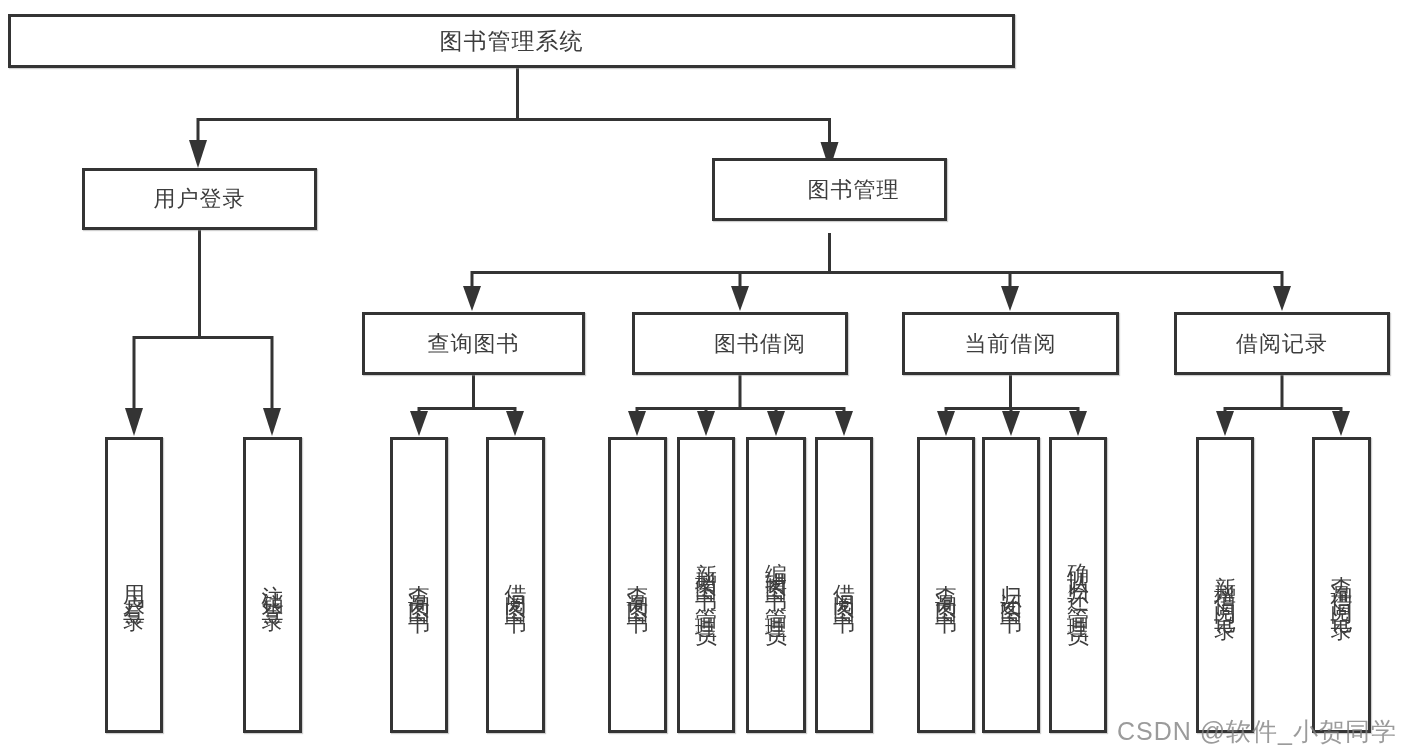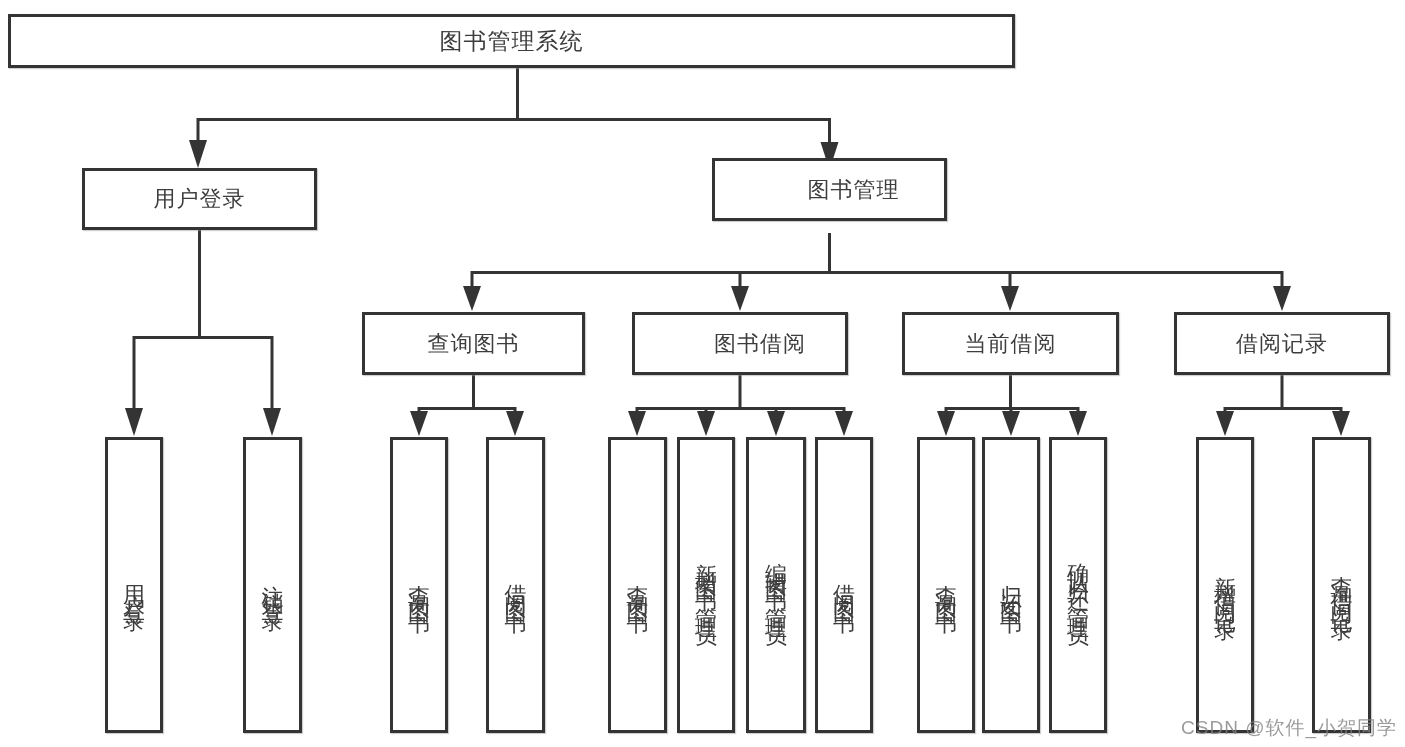--- a/index.html
+++ b/index.html
@@ -28,21 +28,21 @@
     writing-mode:vertical-rl;
     text-orientation:mixed;
     font-size:22px;
     line-height:1;
     letter-spacing:9px;
     white-space:nowrap;
   }
   .watermark{
     position:absolute;
     right:8px;top:715px;
-    font-size:19px;
+    font-size:25px;
     color:rgba(130,130,130,0.80);
     letter-spacing:1px;
     white-space:nowrap;
   }
 </style>
 </head>
 <body>
 
 <div class="canvas">
 

